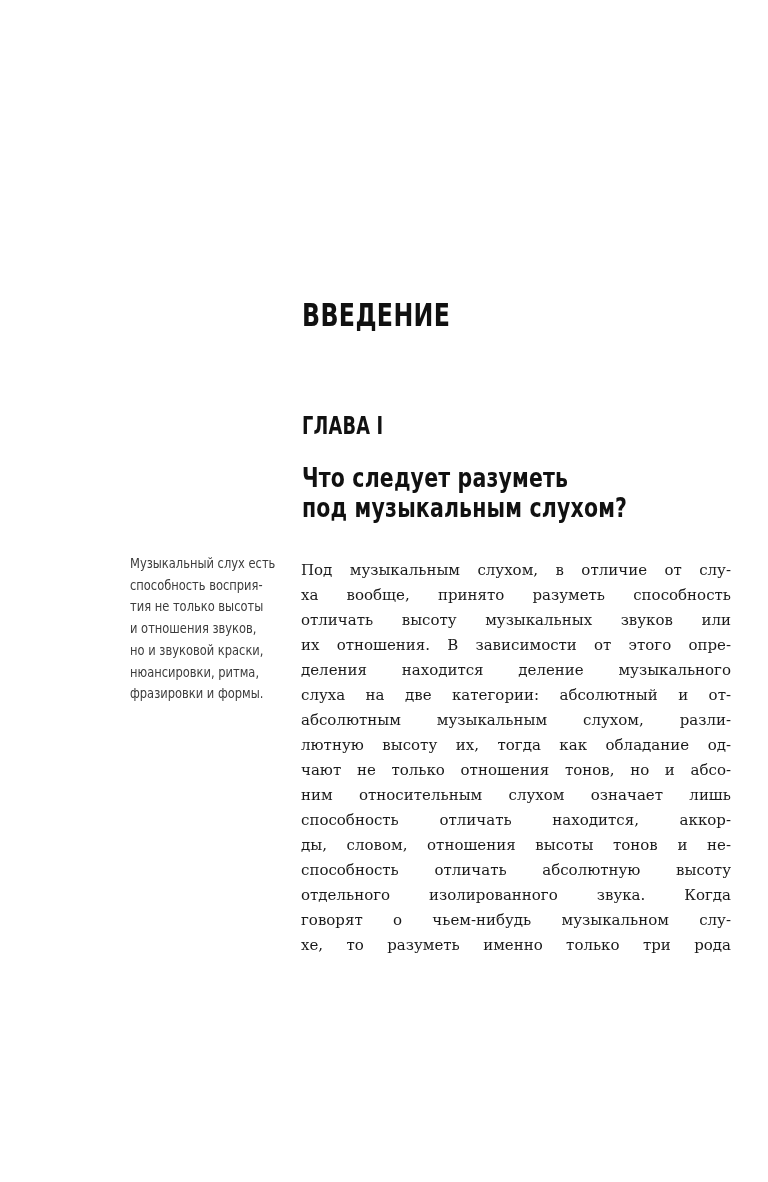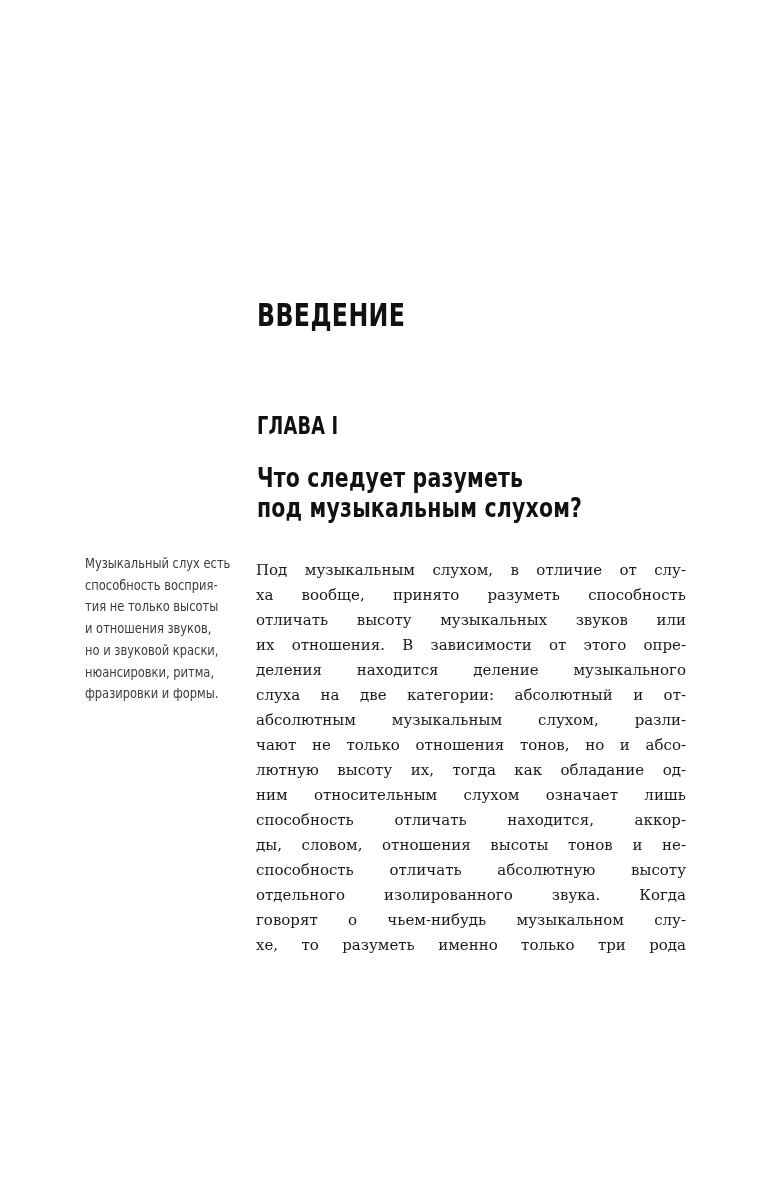--- a/index.html
+++ b/index.html
@@ -7,20 +7,21 @@
     padding: 0;
     background: #ffffff;
   }
   .page {
     position: relative;
     width: 692px;
     height: 1182px;
     background: #ffffff;
     overflow: hidden;
     font-family: "DejaVu Serif", serif;
+    margin-left: 45px;
   }
   
   .section-heading {
     position: absolute;
     left: 257px;
     top: 297px;
     font-family: "DejaVu Sans", sans-serif;
     font-weight: bold;
     font-size: 32px;
     line-height: 36px;
@@ -112,22 +113,22 @@
   </div>
 
   <div class="body-text">
     <div class="body-line">Под музыкальным слухом, в отличие от слу-</div>
     <div class="body-line">ха вообще, принято разуметь способность</div>
     <div class="body-line">отличать высоту музыкальных звуков или</div>
     <div class="body-line">их отношения. В зависимости от этого опре-</div>
     <div class="body-line">деления находится деление музыкального</div>
     <div class="body-line">слуха на две категории: абсолютный и от-</div>
     <div class="body-line">абсолютным музыкальным слухом, разли-</div>
+    <div class="body-line">лютную высоту их, тогда как обладание од-</div>
     <div class="body-line">чают не только отношения тонов, но и абсо-</div>
-    <div class="body-line">лютную высоту их, тогда как обладание од-</div>
     <div class="body-line">ним относительным слухом означает лишь</div>
     <div class="body-line">способность отличать находится, аккор-</div>
     <div class="body-line">ды, словом, отношения высоты тонов и не-</div>
     <div class="body-line">способность отличать абсолютную высоту</div>
     <div class="body-line">отдельного изолированного звука. Когда</div>
     <div class="body-line">говорят о чьем-нибудь музыкальном слу-</div>
     <div class="body-line">хе, то разуметь именно только три рода</div>
   </div>
 
 </div>

